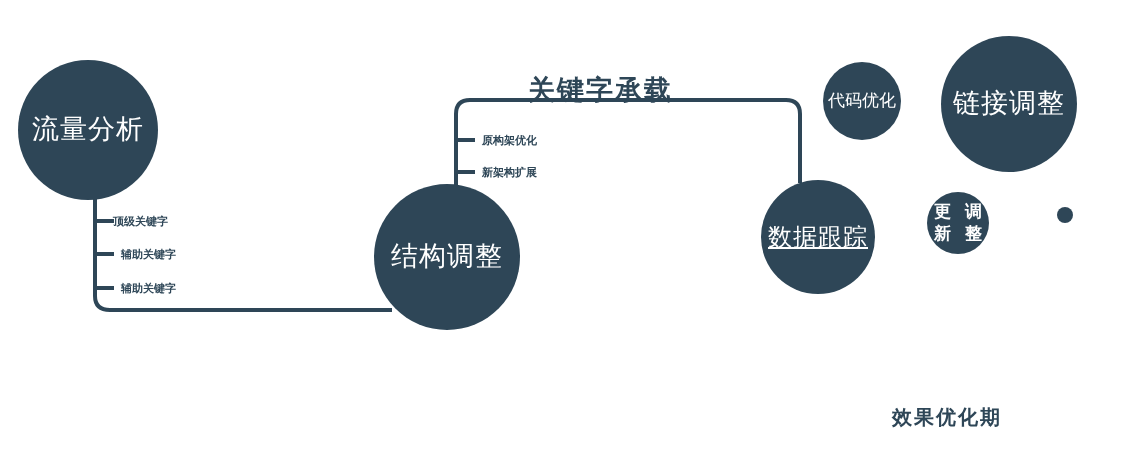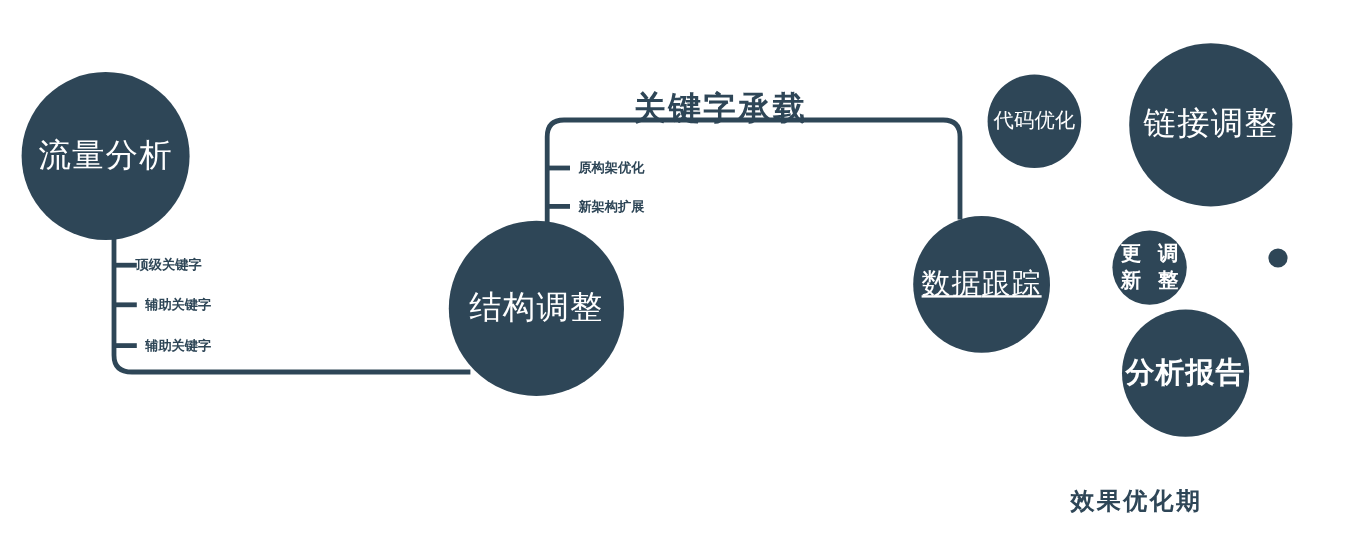--- a/index.html
+++ b/index.html
@@ -118,24 +118,20 @@
     <span>调整</span>
   </div>
 
   <div class="circle tiny node-update">
     <span>更新</span>
     <span>调整</span>
   </div>
 
   <div class="circle node-dot"></div>
 
-  <div class="circle medium node-report">
-    <span>分析</span>
-    <span>报告</span>
-  </div>
 
   <div class="branch-label" style="left:113px; top:221px;">顶级关键字</div>
   <div class="branch-label" style="left:121px; top:254px;">辅助关键字</div>
   <div class="branch-label" style="left:121px; top:288px;text-align:center;">辅助关键字</div>
 
   <div class="branch-label" style="left:482px; top:140px;">原构架优化</div>
   <div class="branch-label" style="left:482px; top:172px;">新架构扩展</div>
 
   <div class="edge-label label-keyword-carry">关键字承载</div>
 

